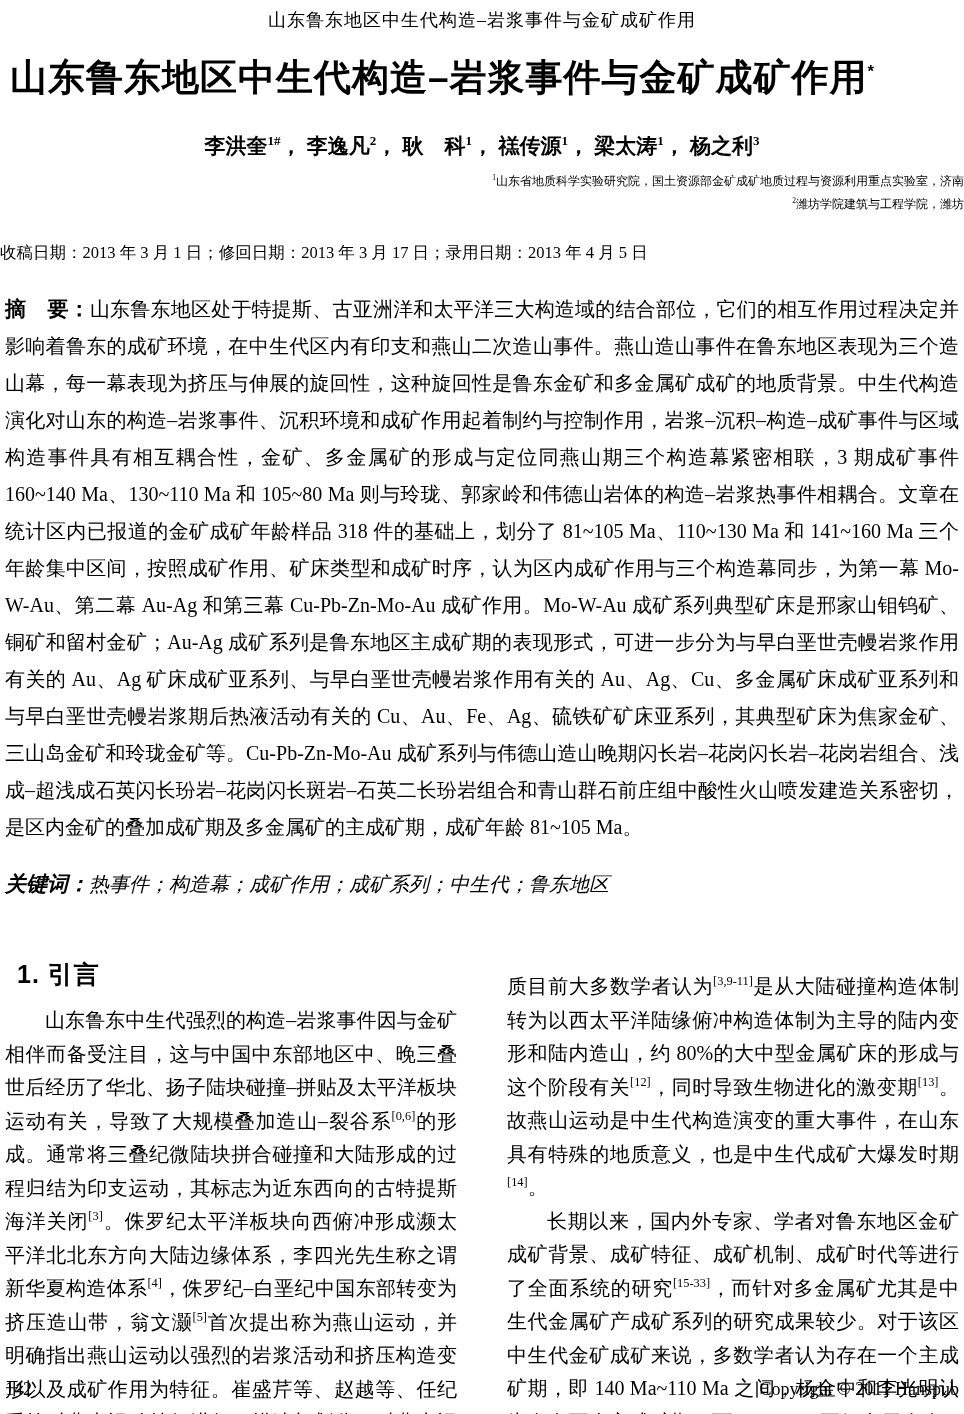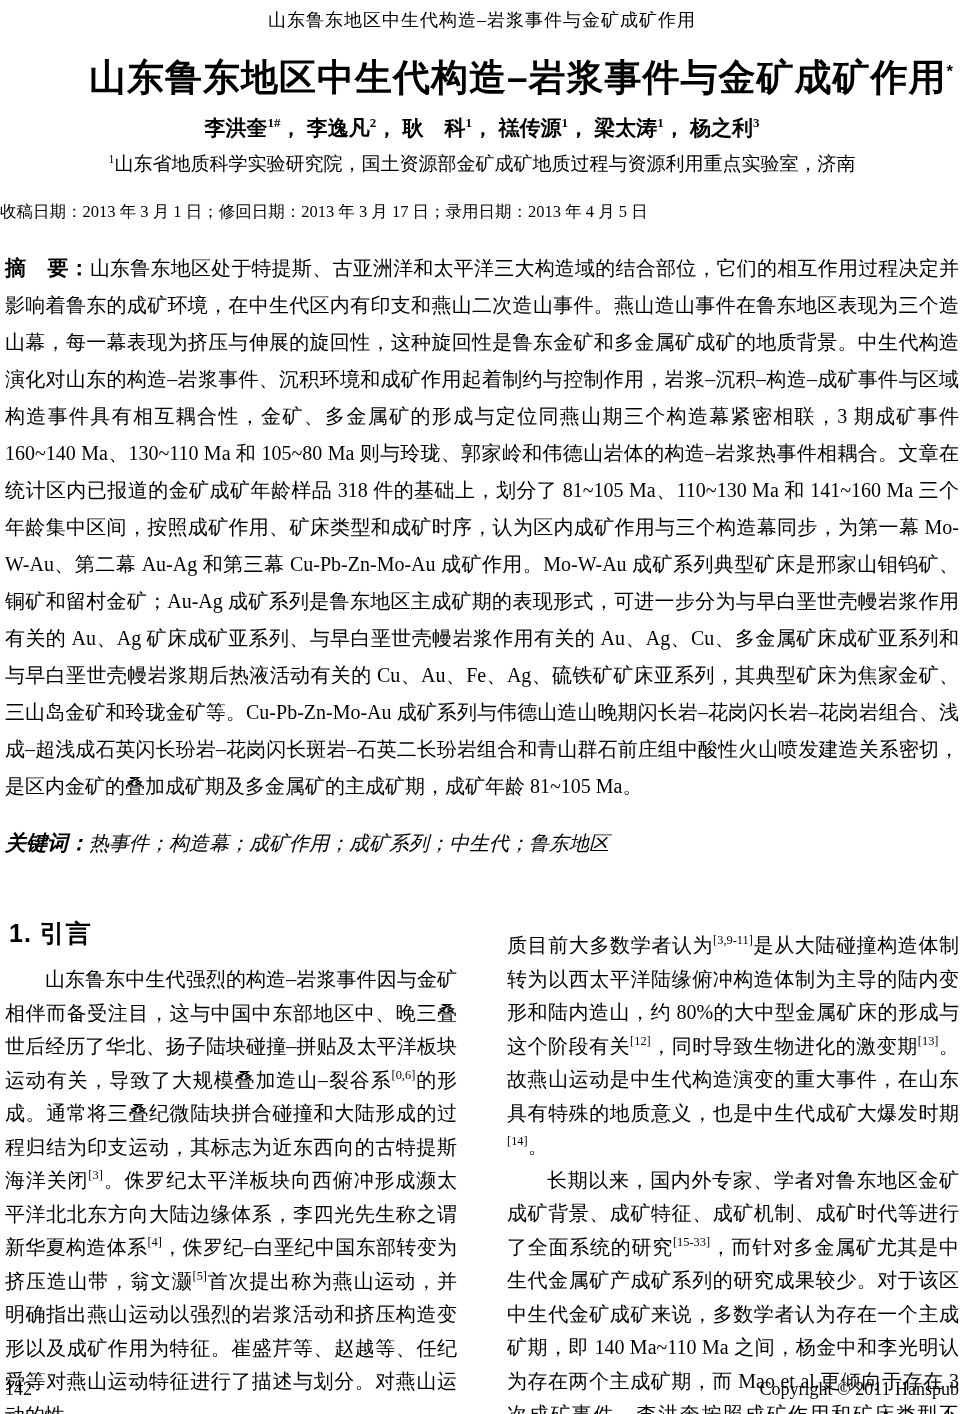--- a/index.html
+++ b/index.html
@@ -7,42 +7,42 @@
   body {
     width: 964px; height: 1414px; overflow: hidden; position: relative;
     background: #ffffff; color: #000000;
     font-family: "Liberation Serif", "DejaVu Serif", serif;
   }
   .hei { font-family: "Liberation Sans", "DejaVu Sans", sans-serif; font-weight: bold; margin-top: 28px; }
   sup { font-size: 0.62em; line-height: 0; vertical-align: super; }
 
   .running-head { padding-top: 8px; font-size: 18px; text-align: center; letter-spacing: 1px; }
 
-  .title { margin: 22px 10px 10px; font-size: 37px; line-height: 1.3; text-align: right; letter-spacing: 1px; }
+  .title { margin: 22px 10px 10px; font-size: 37px; line-height: 1.3; text-align: left; letter-spacing: 1px; }
   .title sup { font-size: 0.45em; }
 
-  .authors { margin-top: 12px; font-size: 21px; font-weight: bold; text-align: center; }
+  .authors { margin-top: 30px; font-size: 21px; font-weight: bold; text-align: center; }
   .authors .sep { font-weight: bold; }
 
-  .affils { margin-top: 10px; font-size: 19px; line-height: 23px; text-align: center; }
+  .affils { margin-top: 10px; font-size: 12px; line-height: 23px; text-align: right; }
 
   .dates { margin-top: 26px; font-size: 16.5px; }
 
   .abstract { margin: 26px 5px 0; font-size: 20px; line-height: 37px; text-align: justify; }
   .abstract .label { font-size: 21px; }
 
   .keywords { margin: 24px 5px 0; font-size: 20px; font-style: italic; }
   .keywords .label { font-size: 21px; }
 
   .columns { display: flex; gap: 50px; margin: 62px 5px 0; }
   .col { width: 50%; font-size: 20px; line-height: 33.5px; text-align: justify; }
   .col p { margin: 0; }
   .col .indent { text-indent: 2em; }
   .col-right { padding-top: 10px; }
-  h2.section { font-size: 25px; line-height: 29px; margin: 0 0 15px 4px; letter-spacing: 1px; }
+  h2.section { font-size: 25px; line-height: 29px; margin: 0 0 15px 12px; letter-spacing: 1px; }
 
   .footer {
     position: absolute; left: 5px; right: 5px; bottom: 14px;
     display: flex; justify-content: space-between; font-size: 18px;
   }
 </style>
 </head>
 <body>
 
 <div class="running-head">山东鲁东地区中生代构造–岩浆事件与金矿成矿作用</div>
@@ -53,20 +53,21 @@
   <span><span>李洪奎</span><sup>1#</sup><span class="sep">，</span></span>
   <span><span>李逸凡</span><sup>2</sup><span class="sep">，</span></span>
   <span><span>耿　科</span><sup>1</sup><span class="sep">，</span></span>
   <span><span>禚传源</span><sup>1</sup><span class="sep">，</span></span>
   <span><span>梁太涛</span><sup>1</sup><span class="sep">，</span></span>
   <span><span>杨之利</span><sup>3</sup><span class="sep"></span></span>
 </div>
 
 <div class="affils">
   <div><sup>1</sup><span>山东省地质科学实验研究院，国土资源部金矿成矿地质过程与资源利用重点实验室，济南</span></div>
+  <div><sup>2</sup><span>潍坊学院建筑与工程学院，潍坊</span></div>
 </div>
 
 <div class="dates">收稿日期：2013 年 3 月 1 日；修回日期：2013 年 3 月 17 日；录用日期：2013 年 4 月 5 日</div>
 
 <div class="abstract">
   <span class="label hei">摘　要：</span><span>山东鲁东地区处于特提斯、古亚洲洋和太平洋三大构造域的结合部位，它们的相互作用过程决定并影响着鲁东的成矿环境，在中生代区内有印支和燕山二次造山事件。燕山造山事件在鲁东地区表现为三个造山幕，每一幕表现为挤压与伸展的旋回性，这种旋回性是鲁东金矿和多金属矿成矿的地质背景。中生代构造演化对山东的构造–岩浆事件、沉积环境和成矿作用起着制约与控制作用，岩浆–沉积–构造–成矿事件与区域构造事件具有相互耦合性，金矿、多金属矿的形成与定位同燕山期三个构造幕紧密相联，3 期成矿事件 160~140 Ma、130~110 Ma 和 105~80 Ma 则与玲珑、郭家岭和伟德山岩体的构造–岩浆热事件相耦合。文章在统计区内已报道的金矿成矿年龄样品 318 件的基础上，划分了 81~105 Ma、110~130 Ma 和 141~160 Ma 三个年龄集中区间，按照成矿作用、矿床类型和成矿时序，认为区内成矿作用与三个构造幕同步，为第一幕 Mo-W-Au、第二幕 Au-Ag 和第三幕 Cu-Pb-Zn-Mo-Au 成矿作用。Mo-W-Au 成矿系列典型矿床是邢家山钼钨矿、铜矿和留村金矿；Au-Ag 成矿系列是鲁东地区主成矿期的表现形式，可进一步分为与早白垩世壳幔岩浆作用有关的 Au、Ag 矿床成矿亚系列、与早白垩世壳幔岩浆作用有关的 Au、Ag、Cu、多金属矿床成矿亚系列和与早白垩世壳幔岩浆期后热液活动有关的 Cu、Au、Fe、Ag、硫铁矿矿床亚系列，其典型矿床为焦家金矿、三山岛金矿和玲珑金矿等。Cu-Pb-Zn-Mo-Au 成矿系列与伟德山造山晚期闪长岩–花岗闪长岩–花岗岩组合、浅成–超浅成石英闪长玢岩–花岗闪长斑岩–石英二长玢岩组合和青山群石前庄组中酸性火山喷发建造关系密切，是区内金矿的叠加成矿期及多金属矿的主成矿期，成矿年龄 81~105 Ma。</span>
 </div>
 
 <div class="keywords">
   <span class="label hei">关键词：</span><span>热事件；构造幕；成矿作用；成矿系列；中生代；鲁东地区</span>

